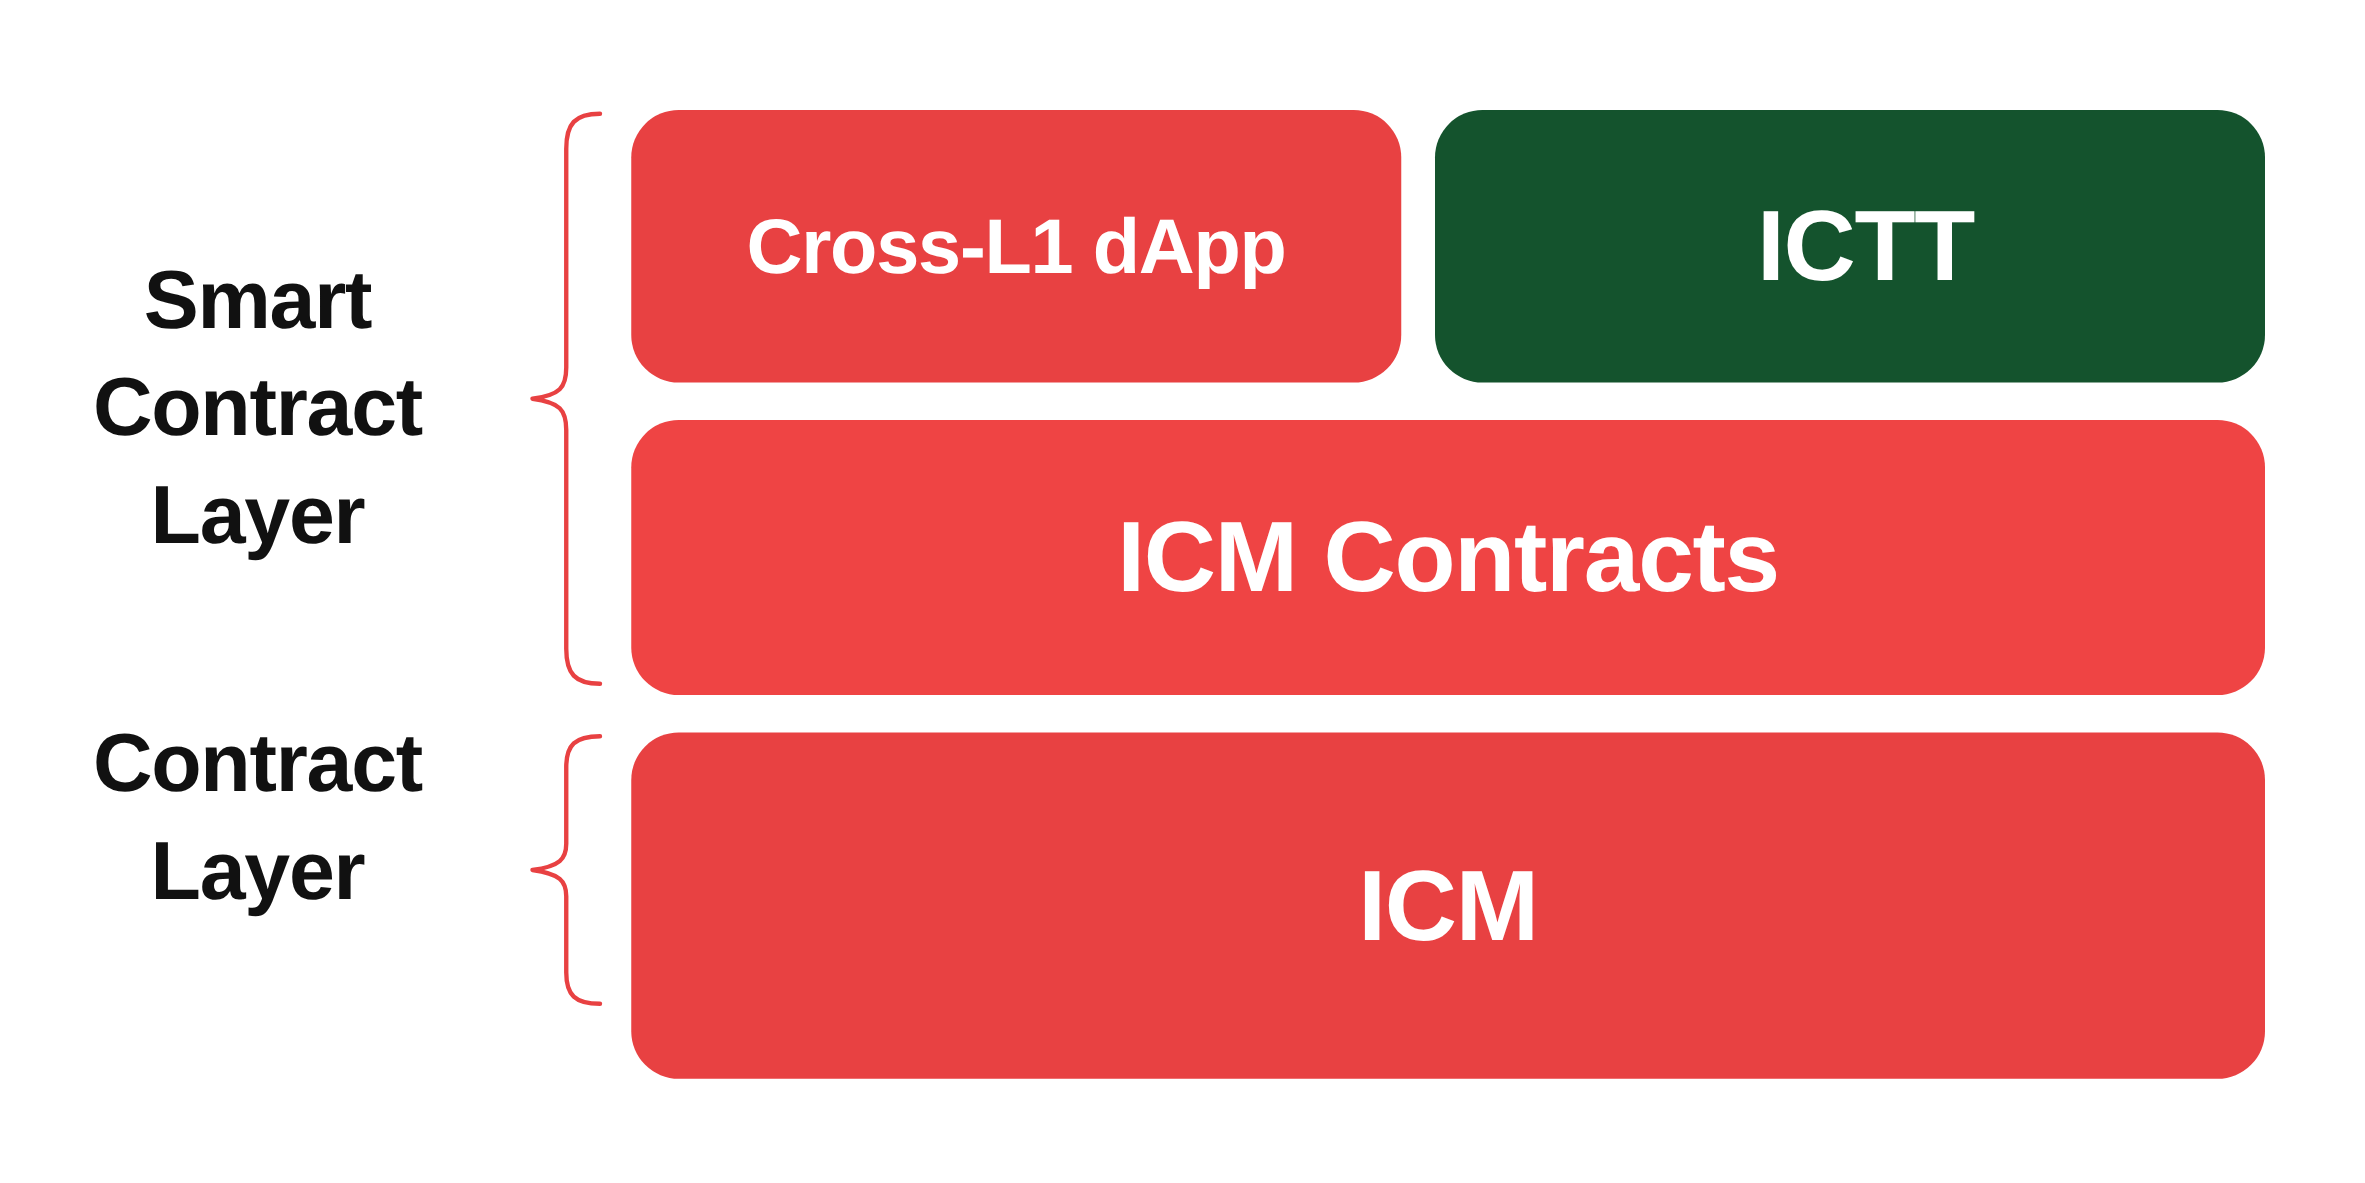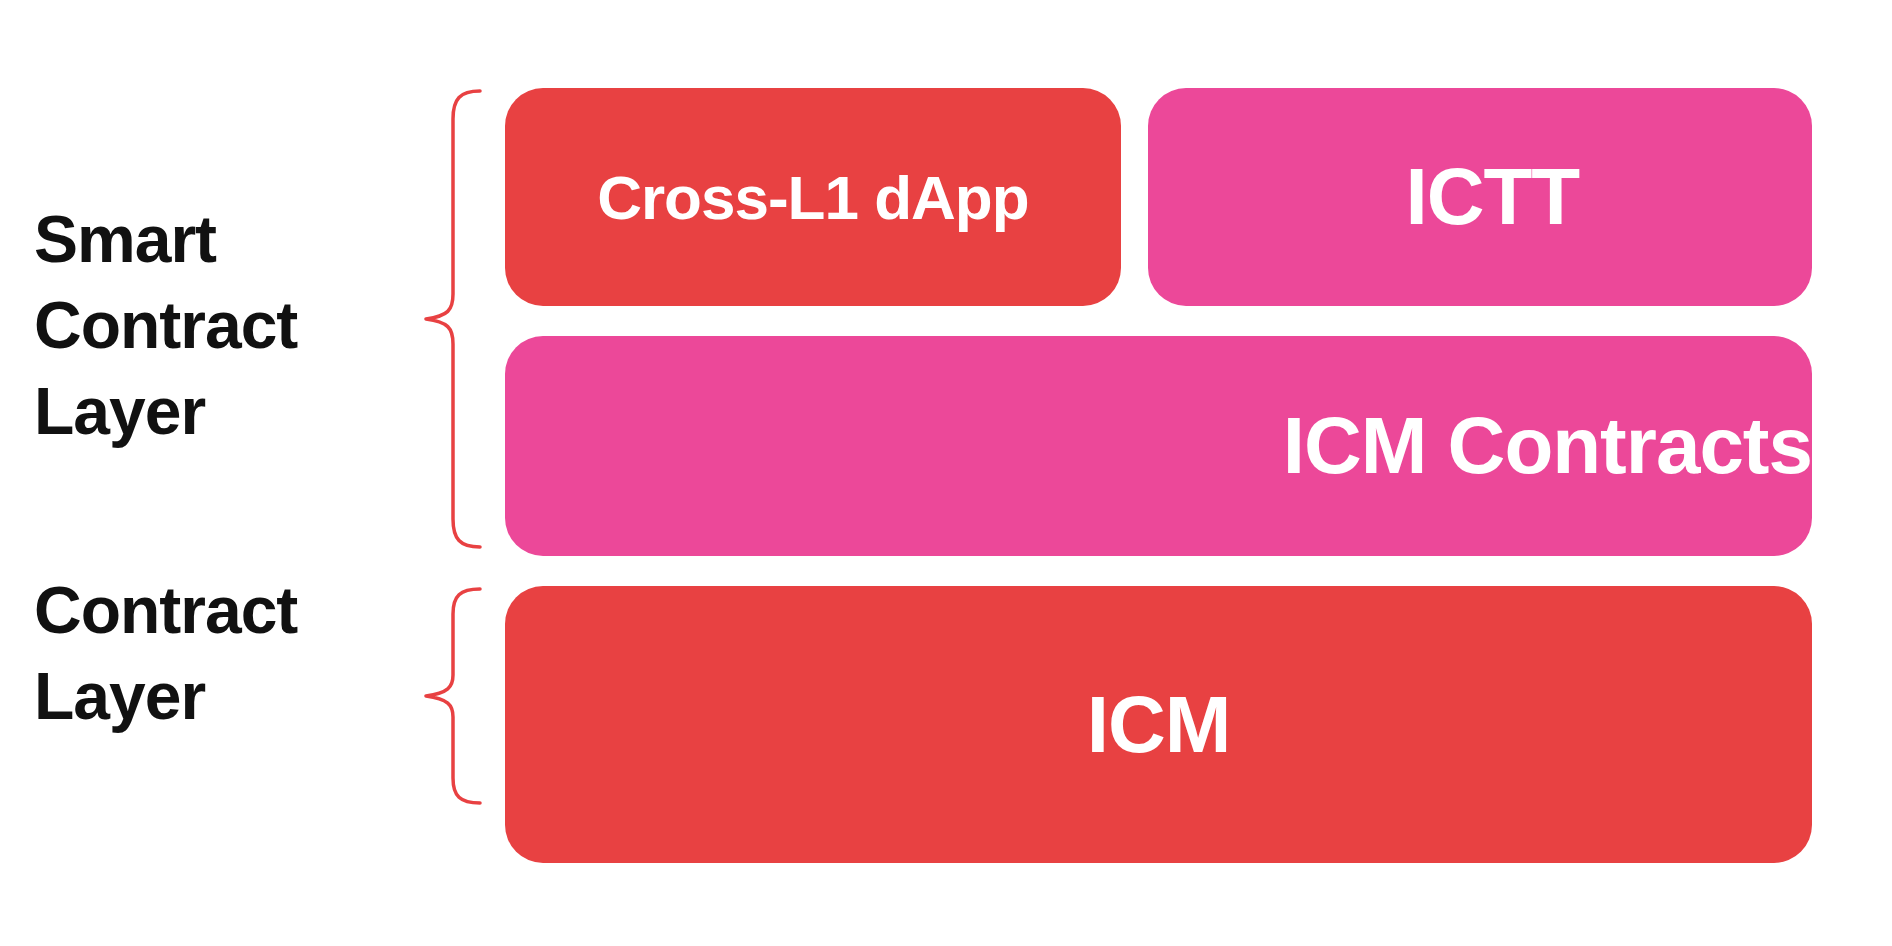--- a/index.html
+++ b/index.html
@@ -10,22 +10,23 @@
   .canvas {
     position: relative;
     width: 1892px;
     height: 946px;
     background: #ffffff;
     overflow: hidden;
     font-family: "Liberation Sans", "DejaVu Sans", sans-serif;
   }
   .layer-label {
     position: absolute;
-    left: 34px;
+    left: 21px;
     width: 370px;
+    text-align: center;
     color: #111111;
     font-weight: 700;
     font-size: 66px;
     line-height: 86px;
     letter-spacing: -1px;
   }
   .label-smart-contract { top: 196px; }
   .label-virtual-machine { top: 567px; }
   .label-line { display: block; }
   .brace {
@@ -96,27 +97,27 @@
              C 28 113, 33 119, 33 131
              L 33 192
              C 33 210, 40 217, 60 217" fill="none" stroke-width="3.5" stroke-linecap="round" stroke-linejoin="round" stroke="#E84142"></path>
   </svg>
 
   <div class="stack">
     <div class="row row-top">
       <div class="box box-dapp" style="background-color: rgb(232, 65, 66);">
         <span>Cross-L1 dApp</span>
       </div>
-      <div class="box box-ictt" style="background-color: #ec4899; padding-left: 25px;">
+      <div class="box box-ictt" style="background-color: #14532d; padding-left: 25px;">
         <span>ICTT</span>
       </div>
     </div>
 
     <div class="row row-mid">
-      <div class="box box-full" style="background-color: #ec4899; justify-content: flex-end;">
+      <div class="box box-full" style="background-color: #ef4444;">
         <span>ICM Contracts</span>
       </div>
     </div>
 
     <div class="row row-bottom">
       <div class="box box-full" style="background-color: rgb(232, 65, 66);">
         <span>ICM</span>
       </div>
     </div>
   </div>

